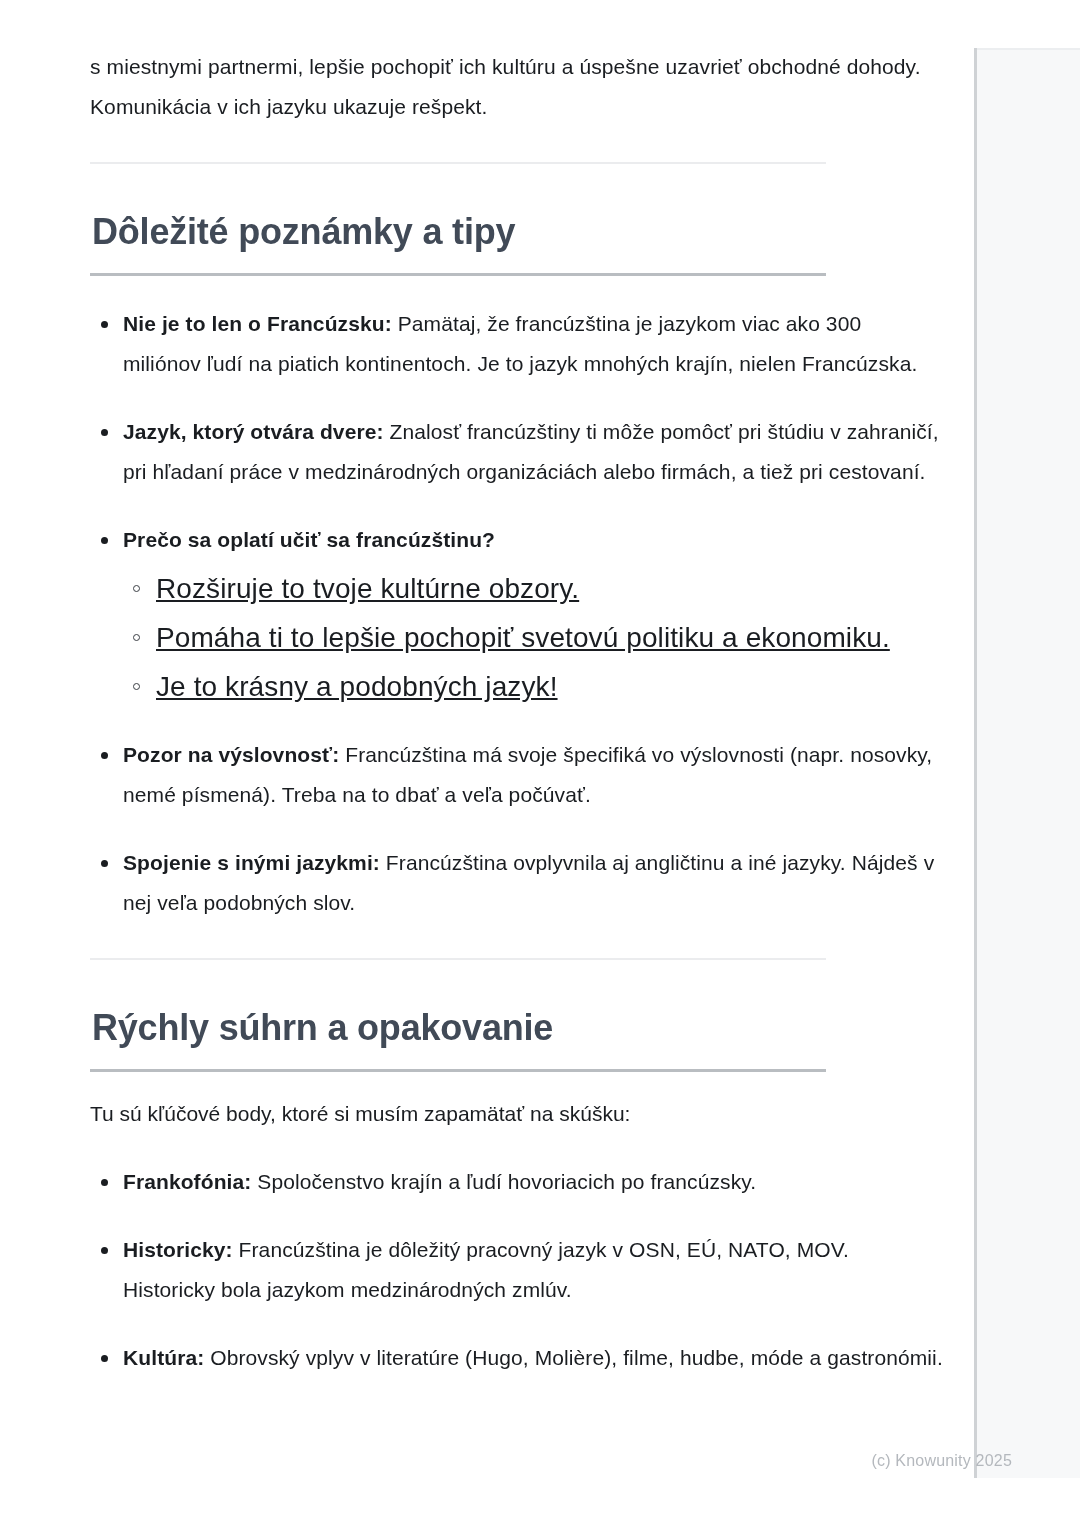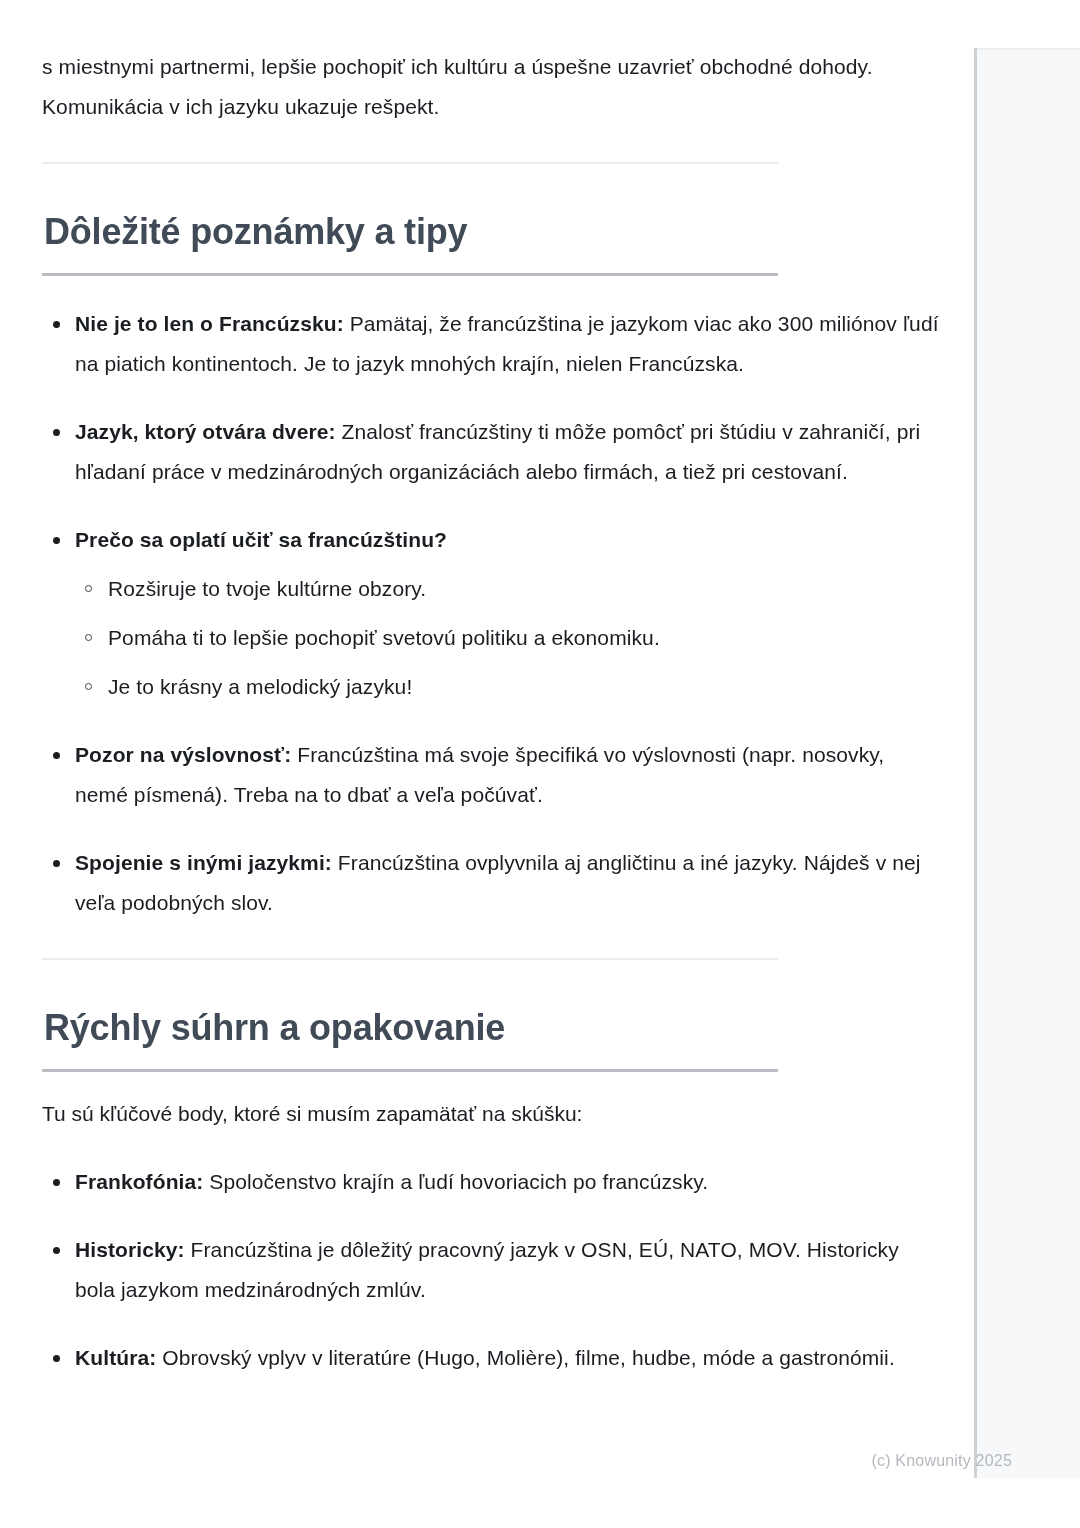--- a/index.html
+++ b/index.html
@@ -39,21 +39,21 @@
     background: #eceef0;
   }
 
   .doc {
     position: absolute;
     top: 0;
     left: 0;
     width: 1058px;
     height: 1528px;
     box-sizing: border-box;
-    padding: 0 115px 0 42px;
+    padding: 0 115px 0 90px;
   }
 
   .para {
     font-size: 21px;
     line-height: 40px;
     color: #1a1d21;
     margin: 0;
     letter-spacing: 0.1px;
   }
   .para-top {
@@ -117,23 +117,24 @@
 
   ul.subbullets {
     list-style: none;
     margin: 7px 0 0 0;
     padding: 0;
   }
   ul.subbullets > li.subbullet-item {
     position: relative;
     padding-left: 33px;
     margin-top: 9px;
-    font-size: 21px;
-    line-height: 40px;
-    color: #1a1d21;
+    font-size: 28px;
+    line-height: 40px;
+    color: #1a1d21;
+    text-decoration: underline;
   }
   ul.subbullets > li.subbullet-item::before {
     content: "";
     position: absolute;
     left: 10px;
     top: 16px;
     width: 7px;
     height: 7px;
     border-radius: 50%;
     border: 1.5px solid #3b3f45;
@@ -178,21 +179,21 @@
         <span class="lead">Nie je to len o Francúzsku:</span><span> Pamätaj, že francúzština je jazykom viac ako 300 miliónov ľudí na piatich kontinentoch. Je to jazyk mnohých krajín, nielen Francúzska.</span>
       </li>
       <li class="bullet-item">
         <span class="lead">Jazyk, ktorý otvára dvere:</span><span> Znalosť francúzštiny ti môže pomôcť pri štúdiu v zahraničí, pri hľadaní práce v medzinárodných organizáciách alebo firmách, a tiež pri cestovaní.</span>
       </li>
       <li class="bullet-item">
         <span class="lead">Prečo sa oplatí učiť sa francúzštinu?</span><span></span>
         <ul class="subbullets">
           <li class="subbullet-item">Rozširuje to tvoje kultúrne obzory.</li>
           <li class="subbullet-item">Pomáha ti to lepšie pochopiť svetovú politiku a ekonomiku.</li>
-          <li class="subbullet-item">Je to krásny a melodický jazyku!</li>
+          <li class="subbullet-item">Je to krásny a podobných jazyk!</li>
         </ul>
       </li>
       <li class="bullet-item">
         <span class="lead">Pozor na výslovnosť:</span><span> Francúzština má svoje špecifiká vo výslovnosti (napr. nosovky, nemé písmená). Treba na to dbať a veľa počúvať.</span>
       </li>
       <li class="bullet-item">
         <span class="lead">Spojenie s inými jazykmi:</span><span> Francúzština ovplyvnila aj angličtinu a iné jazyky. Nájdeš v nej veľa podobných slov.</span>
       </li>
     </ul>
   </div>

